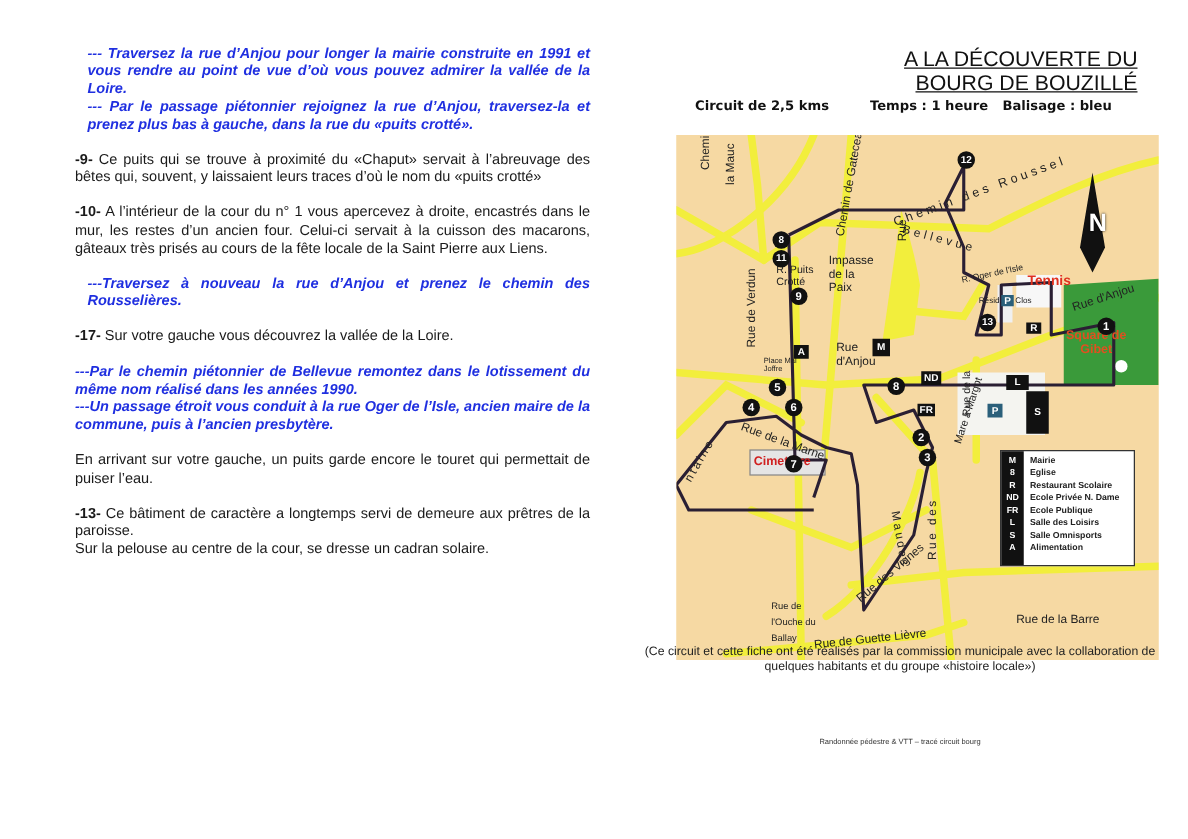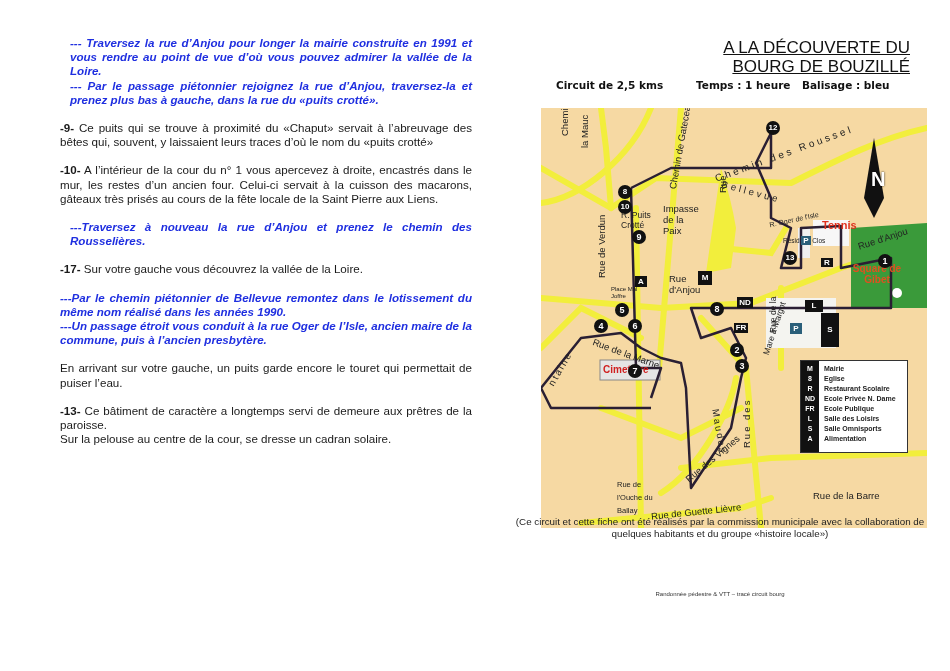--- a/index.html
+++ b/index.html
@@ -110,21 +110,21 @@
 
   <div class="stop" style="left:337px;top:146px;">1</div>
   <div class="stop" style="left:189px;top:235px;">2</div>
   <div class="stop" style="left:194px;top:251px;">3</div>
   <div class="stop" style="left:53px;top:211px;">4</div>
   <div class="stop" style="left:74px;top:195px;">5</div>
   <div class="stop" style="left:87px;top:211px;">6</div>
   <div class="stop" style="left:87px;top:256px;">7</div>
   <div class="stop" style="left:169px;top:194px;">8</div>
   <div class="stop" style="left:91px;top:122px;">9</div>
-  <div class="stop" style="left:77px;top:92px;font-size:8px;">10</div>
+  <div class="stop" style="left:77px;top:92px;font-size:8px;">11</div>
   <div class="stop" style="left:77px;top:77px;font-size:8px;">8</div>
   <div class="stop" style="left:225px;top:13px;font-size:8px;">12</div>
   <div class="stop" style="left:242px;top:143px;font-size:8px;">13</div>
 
   <div class="sq" style="left:157px;top:163px;width:14px;height:14px;line-height:14px;">M</div>
   <div class="sq" style="left:94px;top:168px;width:12px;height:11px;line-height:11px;">A</div>
   <div class="sq" style="left:196px;top:189px;width:16px;height:11px;line-height:11px;">ND</div>
   <div class="sq" style="left:193px;top:215px;width:14px;height:10px;line-height:10px;">FR</div>
   <div class="sq" style="left:280px;top:150px;width:12px;height:9px;line-height:9px;">R</div>
   <div class="sq" style="left:264px;top:192px;width:18px;height:12px;line-height:12px;">L</div>

